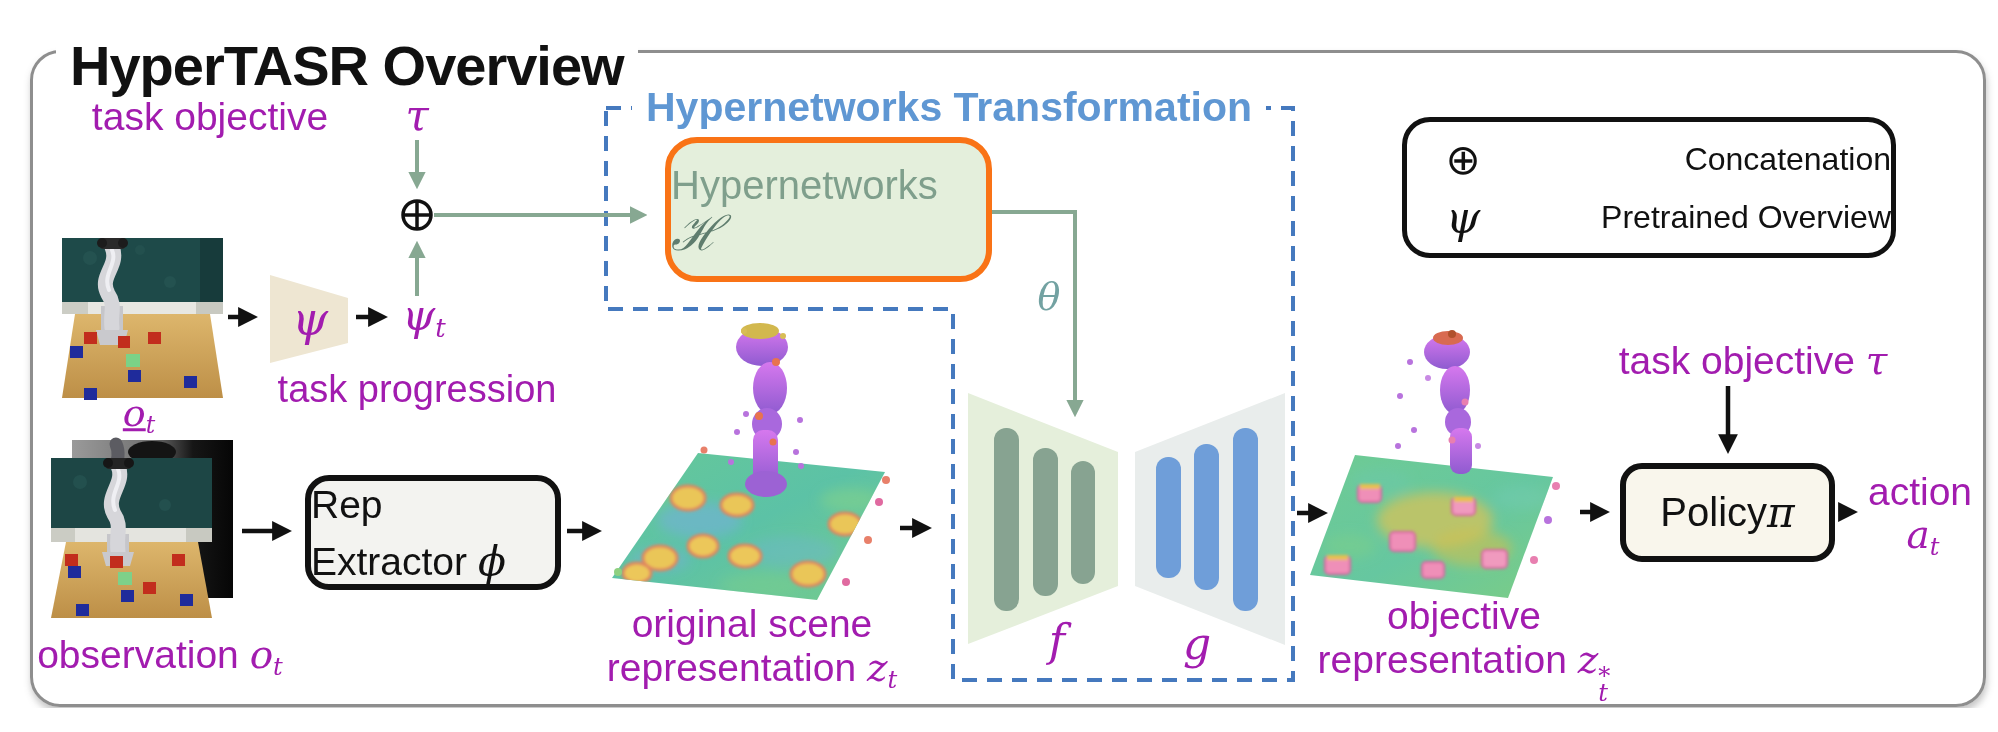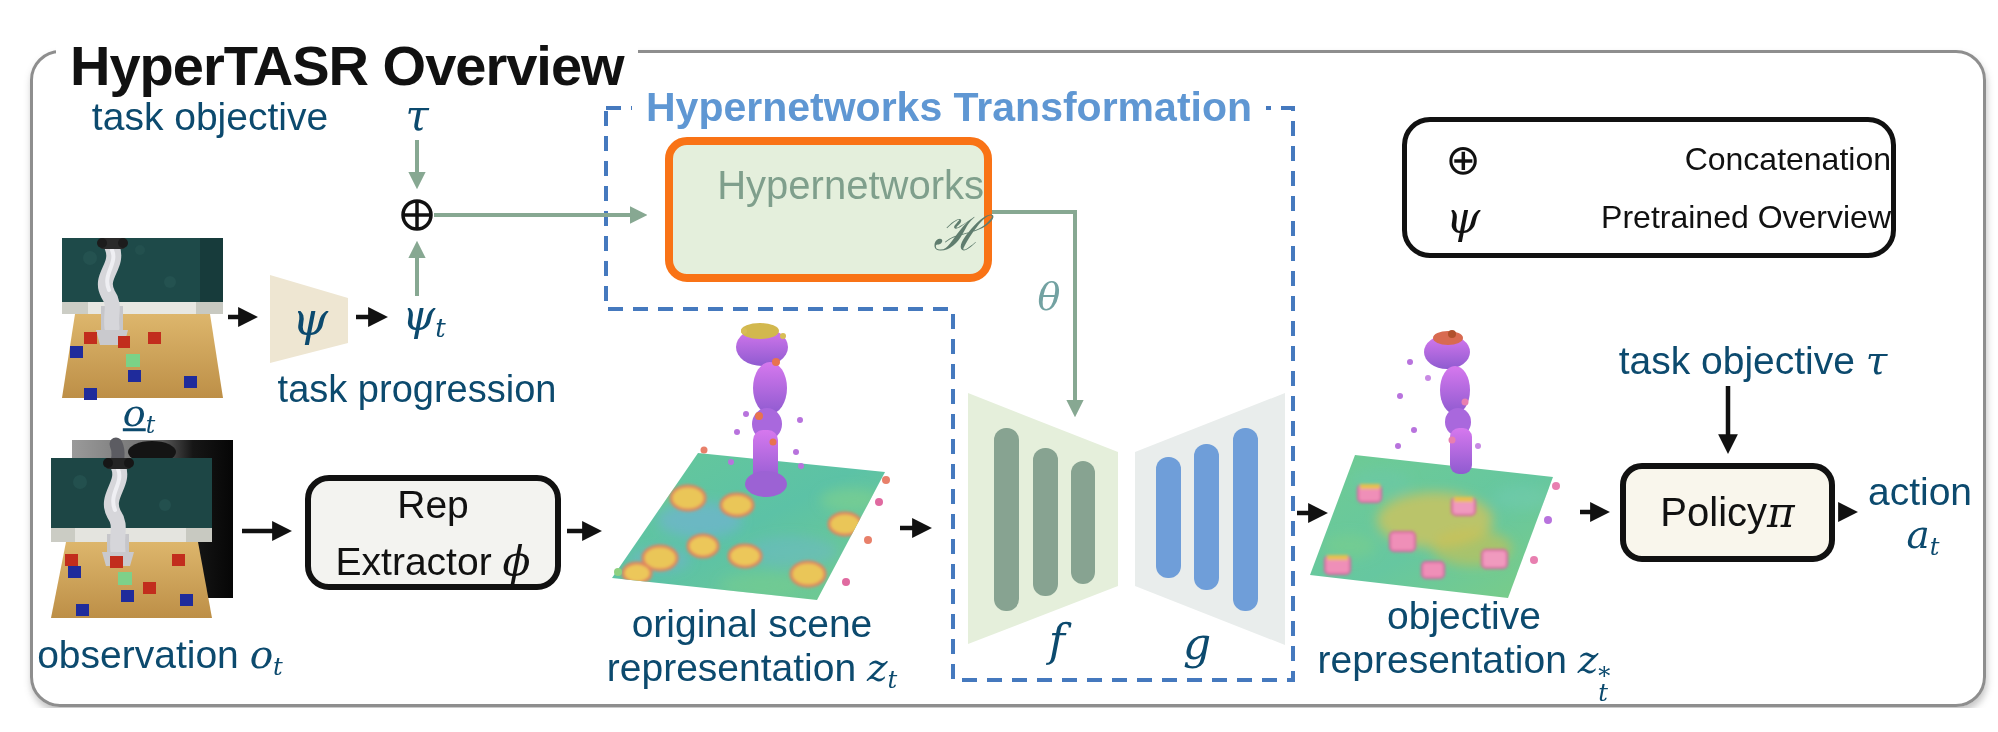--- a/index.html
+++ b/index.html
@@ -5,47 +5,47 @@
   html,body{margin:0;padding:0;background:#fff;}
   #stage{position:relative;width:1998px;height:708px;background:#fff;overflow:hidden;
          font-family:"Liberation Sans",sans-serif;color:#111;}
   
   #frame{position:absolute;left:30px;top:50px;width:1950px;height:651px;
          border:3px solid #8e8e8e;border-radius:30px;background:transparent;
          box-shadow:1px 5px 7px rgba(90,90,90,.35);z-index:0;}
   #diagram-svg{position:absolute;left:0;top:0;z-index:1;}
   
   .lbl{position:absolute;transform:translate(-50%,-50%);white-space:nowrap;
-       font-size:39px;line-height:1.1;color:#0c4a6e;z-index:2;}
+       font-size:39px;line-height:1.1;color:#a21caf;z-index:2;}
   .lbl2{text-align:center;line-height:44px;}
   .math{font-family:"DejaVu Serif",serif;font-style:italic;}
   .msub{font-family:"DejaVu Serif",serif;font-style:italic;font-size:.62em;vertical-align:-.28em;}
   .stack{display:inline-flex;flex-direction:column;align-items:flex-start;
          font-family:"DejaVu Serif",serif;font-style:italic;font-size:.62em;
          line-height:.72;vertical-align:-.45em;}
   
   #fig-title{position:absolute;left:56px;top:33px;z-index:2;background:#fff;
              padding:0 14px;font-size:56px;font-weight:bold;letter-spacing:-1px;}
   
   #rt-title{position:absolute;left:949px;top:107px;transform:translate(-50%,-50%);
             z-index:2;background:#fff;padding:0 14px;font-size:41px;font-weight:bold;
             white-space:nowrap;}
   
   #hyper-box{position:absolute;left:665px;top:137px;width:327px;height:145px;
-             box-sizing:border-box;border:8px solid #f97316;border-radius:22px;
+             box-sizing:border-box;border:6px solid #f97316;border-radius:32px;
              background:#e4efdc;z-index:2;display:flex;flex-direction:column;
-             align-items:flex-end;justify-content:center;}
+             align-items:flex-start;justify-content:center;}
   #hyper-box .hn-name{font-size:40px;line-height:46px;}
   #hyper-box .hn-sym{font-family:"DejaVu Serif",serif;font-style:italic;
                      font-size:48px;line-height:50px;}
   
   #rep-box{position:absolute;left:305px;top:475px;width:256px;height:115px;
            box-sizing:border-box;border:6px solid #111;border-radius:24px;
            background:#f3f3f0;z-index:2;display:flex;flex-direction:column;
-           align-items:center;justify-content:center;font-size:39px;line-height:47px;gap:10px;}
+           justify-content:center;font-size:39px;line-height:47px;gap:10px;}
   
   #policy-box{position:absolute;left:1620px;top:463px;width:215px;height:99px;
               box-sizing:border-box;border:6px solid #111;border-radius:22px;
               background:#f9f6ec;z-index:2;display:flex;align-items:center;
               justify-content:center;font-size:40px;}
   
   #legend-box{position:absolute;left:1402px;top:117px;width:494px;height:141px;
               box-sizing:border-box;border:5px solid #111;border-radius:28px;
               background:#fff;z-index:2;padding-top:8px;}
   .legend-row{height:58px;display:flex;align-items:center;}

